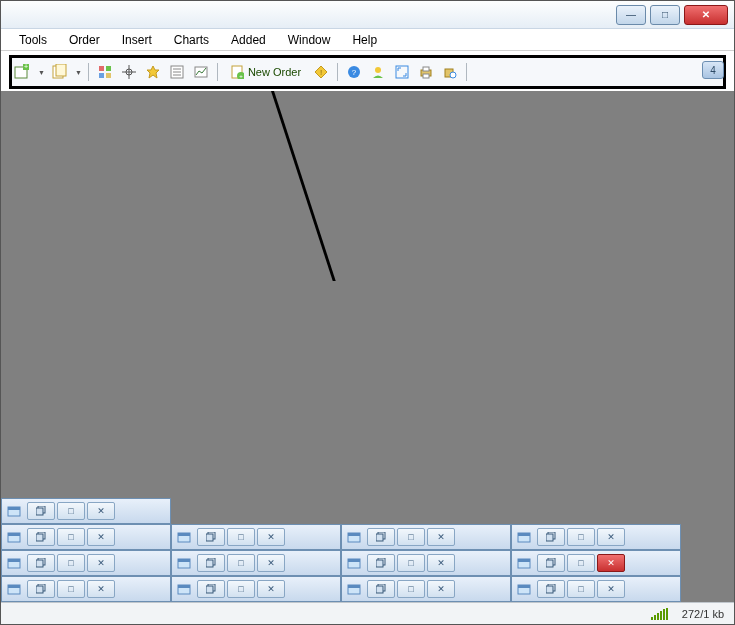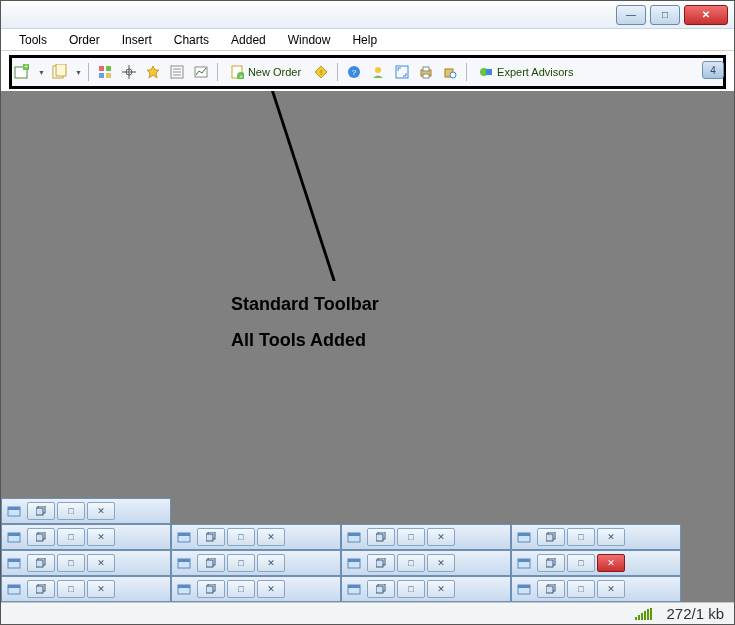--- a/index.html
+++ b/index.html
@@ -19,21 +19,21 @@
 .right-badge { position:absolute; right:10px; top:10px; width:22px; height:18px; background:linear-gradient(#d8e6f6,#a9c4e2); border:1px solid #6d8fb2; border-radius:3px; display:flex; align-items:center; justify-content:center; font-size:10px; color:#2d4a66; cursor:pointer;}
 .workspace { flex:1; background:#808080; position:relative; overflow:hidden;}
 .anno-line { position:absolute; left:270px; top:0; width:3px; height:190px; background:#000; transform:skewX(18deg); transform-origin:top;}
 .anno-text { position:absolute; left:230px; top:195px; font-size:18px; font-weight:bold; color:#000; line-height:2;}
 .mdi-area { position:absolute; bottom:0; left:0; right:0; display:flex; flex-direction:column; gap:0;}
 .mdi-row { display:flex; gap:0; }
 .mdi-win { border:1px solid #6d8fb2; background:linear-gradient(#e8f0fa,#c8d9ed); display:flex; align-items:center; padding:2px 3px; gap:2px; height:26px;}
 .mdi-btn { width:28px; height:18px; border:1px solid #88a6c4; background:linear-gradient(#f2f7fc,#d2e1f0); border-radius:2px; display:flex; align-items:center; justify-content:center; font-size:9px; color:#3a5a7a; cursor:pointer;}
 .mdi-btn.close-red { background:linear-gradient(#f07070,#c83030); border-color:#8a1818; color:#fff;}
 .mdi-icon { width:18px; height:18px; display:flex; align-items:center; justify-content:center; margin-right:2px;}
-.statusbar { height:22px; background:#f2f4f6; border-top:1px solid #c0c6cc; display:flex; justify-content:flex-end; align-items:center; padding:0 10px; gap:14px; font-size:15px; color:#333;}
+.statusbar { height:22px; background:#f2f4f6; border-top:1px solid #c0c6cc; display:flex; justify-content:flex-end; align-items:center; padding:0 10px; gap:14px; font-size:11px; color:#333;}
 .signal { display:flex; align-items:flex-end; gap:1px; height:12px;}
 .signal span { width:2px; background:#5a9a00;}
 svg { display:block; }
 </style>
 </head>
 <body>
 
 <div class="window">
 
   <div class="titlebar">
@@ -160,37 +160,26 @@
       </div>
 
       <div class="tb-icon">
         <svg width="14" height="14">
             <rect x="2" y="4" width="8" height="8" fill="#e2c46a" stroke="#a08020"></rect>
             <circle cx="10" cy="10" r="3" fill="#fff" stroke="#3a8ae2"></circle>
           </svg>
       </div>
       <div class="tb-sep"></div>
 
-      <div class="tb-text">
-        <svg width="14" height="14">
-            <circle cx="5" cy="7" r="4" fill="#6ac24a"></circle>
-            <rect x="7" y="4" width="6" height="6" fill="#3a8ae2"></rect>
-          </svg>
-        <span>Expert Advisors</span>
-      </div>
     </div>
     <div class="right-badge">4</div>
   </div>
 
   <div class="workspace">
     <div class="anno-line"></div>
-    <div class="anno-text">
-      <div>Standard Toolbar</div>
-      <div>All Tools Added</div>
-    </div>
 
     <div class="mdi-area" id="mdi-area">
         <div class="mdi-row">
           <div class="mdi-win" style="width: 170px;">
             <div class="mdi-icon">
               <svg width="14" height="14">
                 <rect x="1" y="3" width="12" height="9" fill="#cde4f8" stroke="#5a8abf"></rect>
                 <rect x="1" y="3" width="12" height="3" fill="#5a8abf"></rect>
               </svg>
             </div>

